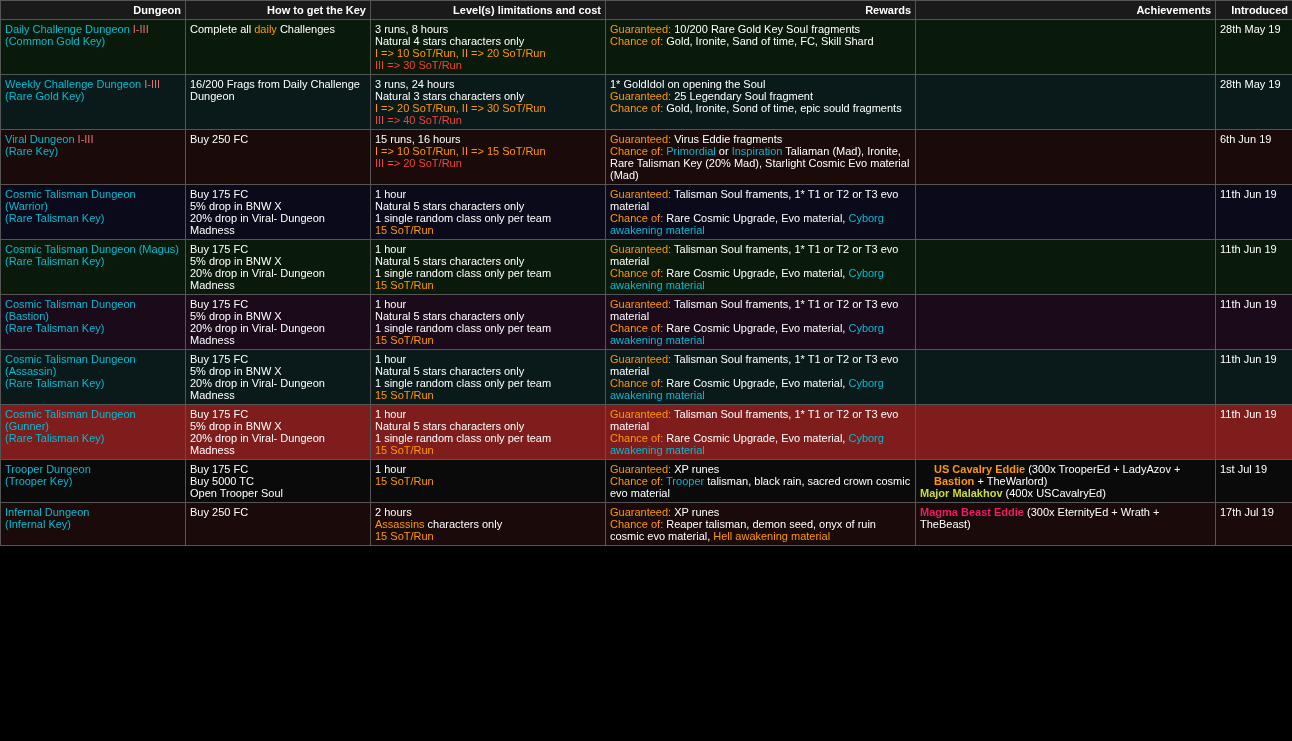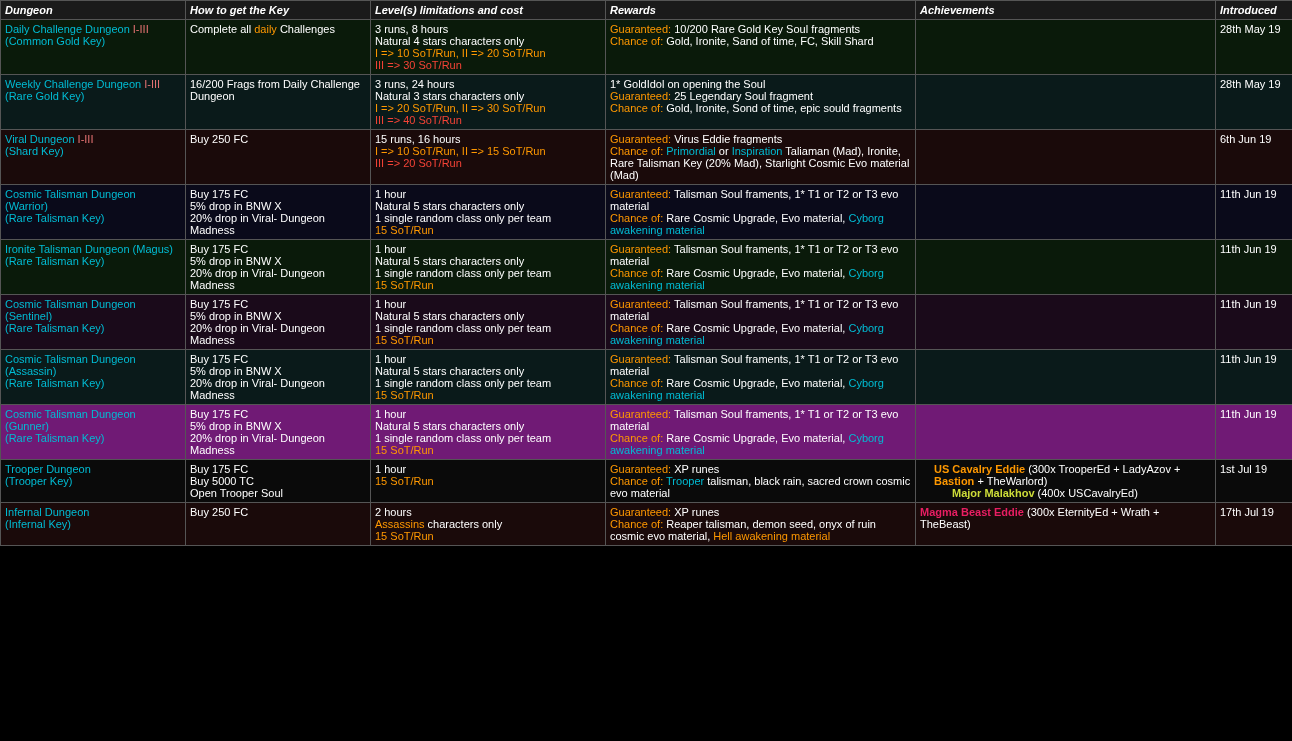--- a/index.html
+++ b/index.html
@@ -18,47 +18,46 @@
     col.col-key { width: 185px; }
     col.col-level { width: 235px; }
     col.col-rewards { width: 310px; }
     col.col-achievements { width: 300px; }
     col.col-introduced { width: 77px; }
     th {
       background: #1a1a1a;
       color: #fff;
       border: 1px solid #555;
       padding: 3px 4px;
-      text-align: left;
+      text-align: right;
       font-weight: bold;
-      font-style: italic;
     }
     td {
       border: 1px solid #555;
       padding: 3px 4px;
       vertical-align: top;
     }
     .row-daily { background: #0a1a0a; }
     .row-weekly { background: #0a1a1a; }
     .row-viral { background: #1a0a0a; border-radius: 24px; }
     .row-cosmic-warrior { background: #0a0a1a; }
     .row-cosmic-magus { background: #0a1a0a; }
     .row-cosmic-sentinel { background: #1a0a1a; }
     .row-cosmic-assassin { background: #0a1a1a; }
-    .row-cosmic-gunner { background: #701a75; border-radius: 27px; }
+    .row-cosmic-gunner { background: #7f1d1d; border-radius: 27px; }
     .row-trooper { background: #0a0a0a; }
     .row-infernal { background: #1a0a0a; padding-left: 16px; }
     .cyan { color: #00bcd4; }
     .orange { color: #ff9800; }
     .red { color: #f44336; }
     .roman { color: #e57373; }
     .introduced-col { text-align: left; color: #fff; }
     .ach-name-orange { color: #ff9800; font-weight: bold; margin-left: 14px; }
     .ach-name-pink { color: #e91e63; font-weight: bold; }
-    .ach-name-lime { color: #cddc39; font-weight: bold; margin-left: 32px; }
+    .ach-name-lime { color: #cddc39; font-weight: bold; }
     .ach-paren { color: #fff; }
   </style>
 </head>
 <body>
 
 <table>
   <colgroup>
     <col class="col-dungeon">
     <col class="col-key">
     <col class="col-level">
@@ -119,21 +118,21 @@
         <span class="orange">Guaranteed:</span> 25 Legendary Soul fragment<br>
         <span class="orange">Chance of:</span> Gold, Ironite, Sond of time, epic sould fragments
       </td>
       <td></td>
       <td class="introduced-col">28th May 19</td>
     </tr>
 
     <tr class="row-viral">
       <td>
         <span class="cyan">Viral Dungeon <span class="roman">I-III</span></span><br>
-        <span class="cyan">(Shard Key)</span>
+        <span class="cyan">(Rare Key)</span>
       </td>
       <td>Buy 250 FC</td>
       <td>
         15 runs, 16 hours<br>
         <span class="orange">I =&gt; 10 SoT/Run, II =&gt; 15 SoT/Run</span><br>
         <span class="red">III =&gt; 20 SoT/Run</span>
       </td>
       <td>
         <span class="orange">Guaranteed:</span> Virus Eddie fragments<br>
         <span class="orange">Chance of:</span> <span class="cyan">Primordial</span> or <span class="cyan">Inspiration</span> Taliaman (Mad), Ironite, Rare Talisman Key (20% Mad), Starlight Cosmic Evo material (Mad)
@@ -157,41 +156,41 @@
       <td>
         <span class="orange">Guaranteed:</span> Talisman Soul framents, 1* T1 or T2 or T3 evo material<br>
         <span class="orange">Chance of:</span> Rare Cosmic Upgrade, Evo material, <span class="cyan">Cyborg awakening material</span>
       </td>
       <td></td>
       <td class="introduced-col">11th Jun 19</td>
     </tr>
 
     <tr class="row-cosmic-magus">
       <td>
-        <span class="cyan">Ironite Talisman Dungeon (Magus)</span><br>
+        <span class="cyan">Cosmic Talisman Dungeon (Magus)</span><br>
         <span class="cyan">(Rare Talisman Key)</span>
       </td>
       <td>
         Buy 175 FC<br>5% drop in BNW X<br>20% drop in Viral- Dungeon Madness
       </td>
       <td>
         1 hour<br>Natural 5 stars characters only<br>1 single random class only per team<br>
         <span class="orange">15 SoT/Run</span>
       </td>
       <td>
         <span class="orange">Guaranteed:</span> Talisman Soul framents, 1* T1 or T2 or T3 evo material<br>
         <span class="orange">Chance of:</span> Rare Cosmic Upgrade, Evo material, <span class="cyan">Cyborg awakening material</span>
       </td>
       <td></td>
       <td class="introduced-col">11th Jun 19</td>
     </tr>
 
     <tr class="row-cosmic-sentinel">
       <td>
-        <span class="cyan">Cosmic Talisman Dungeon (Sentinel)</span><br>
+        <span class="cyan">Cosmic Talisman Dungeon (Bastion)</span><br>
         <span class="cyan">(Rare Talisman Key)</span>
       </td>
       <td>
         Buy 175 FC<br>5% drop in BNW X<br>20% drop in Viral- Dungeon Madness
       </td>
       <td>
         1 hour<br>Natural 5 stars characters only<br>1 single random class only per team<br>
         <span class="orange">15 SoT/Run</span>
       </td>
       <td>

